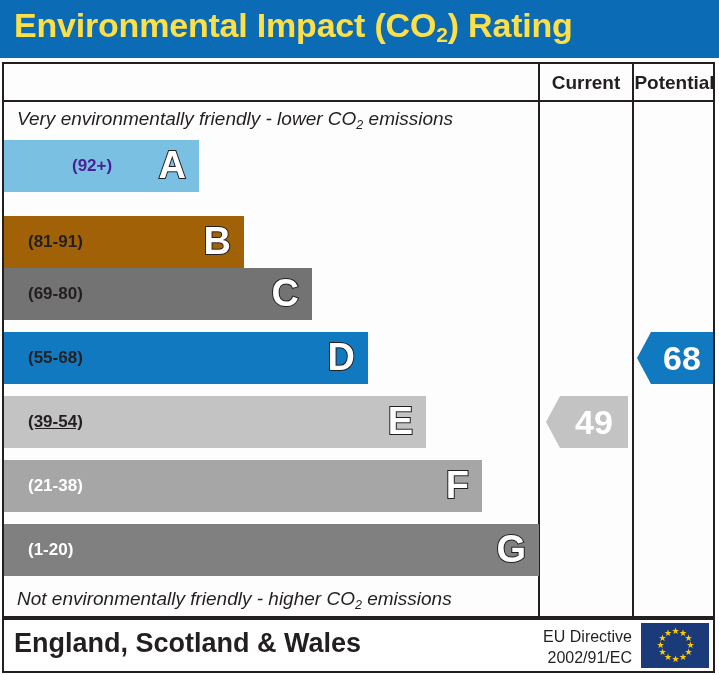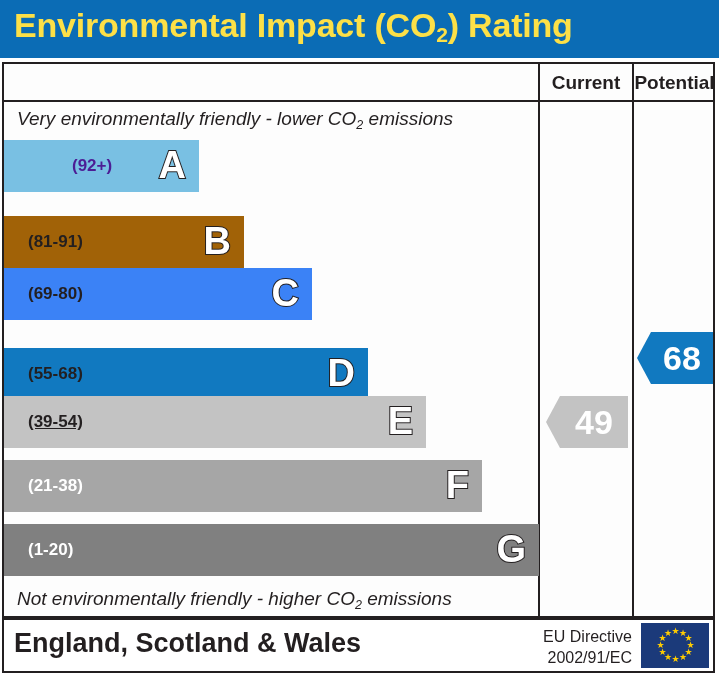--- a/index.html
+++ b/index.html
@@ -223,25 +223,25 @@
 
   <div id="bands-layer">
       <div class="band" style="top: 140px; width: 195px; background: rgb(121, 192, 227);">
         <div class="band-range" style="color: #4c1d95; margin-left: 44px;">(92+)</div>
         <div class="band-letter">A</div>
       </div>
       <div class="band" style="top: 216px; width: 240px; background: #a16207;">
         <div class="band-range" style="color: rgb(35, 31, 32);">(81-91)</div>
         <div class="band-letter">B</div>
       </div>
-      <div class="band" style="top: 268px; width: 308px; background: #3b82f6; text-decoration: underline;">
+      <div class="band" style="top: 268px; width: 308px; background: #737373; text-decoration: underline;">
         <div class="band-range" style="color: rgb(35, 31, 32);">(69-80)</div>
         <div class="band-letter">C</div>
       </div>
-      <div class="band" style="top: 348px; width: 364px; background: rgb(17, 121, 192);">
+      <div class="band" style="top: 332px; width: 364px; background: rgb(17, 121, 192);">
         <div class="band-range" style="color: rgb(35, 31, 32);">(55-68)</div>
         <div class="band-letter">D</div>
       </div>
       <div class="band" style="top: 396px; width: 422px; background: rgb(195, 195, 195);">
         <div class="band-range" style="color: rgb(35, 31, 32); text-decoration: underline;">(39-54)</div>
         <div class="band-letter">E</div>
       </div>
       <div class="band" style="top: 460px; width: 478px; background: rgb(166, 166, 166);">
         <div class="band-range" style="color: rgb(255, 255, 255);">(21-38)</div>
         <div class="band-letter">F</div>

